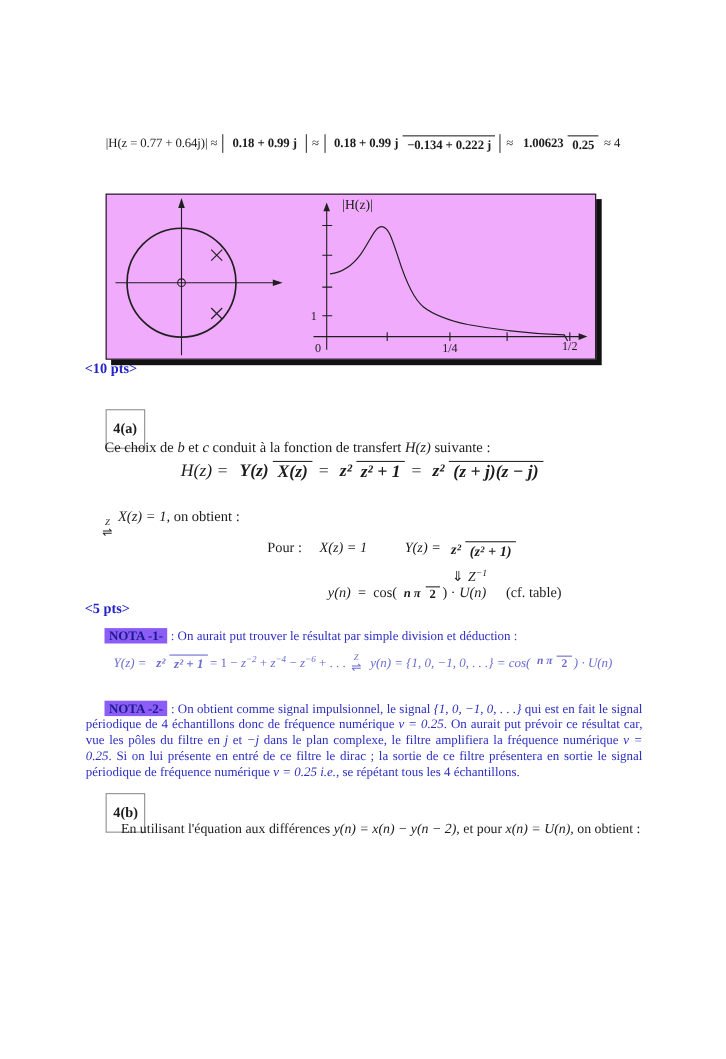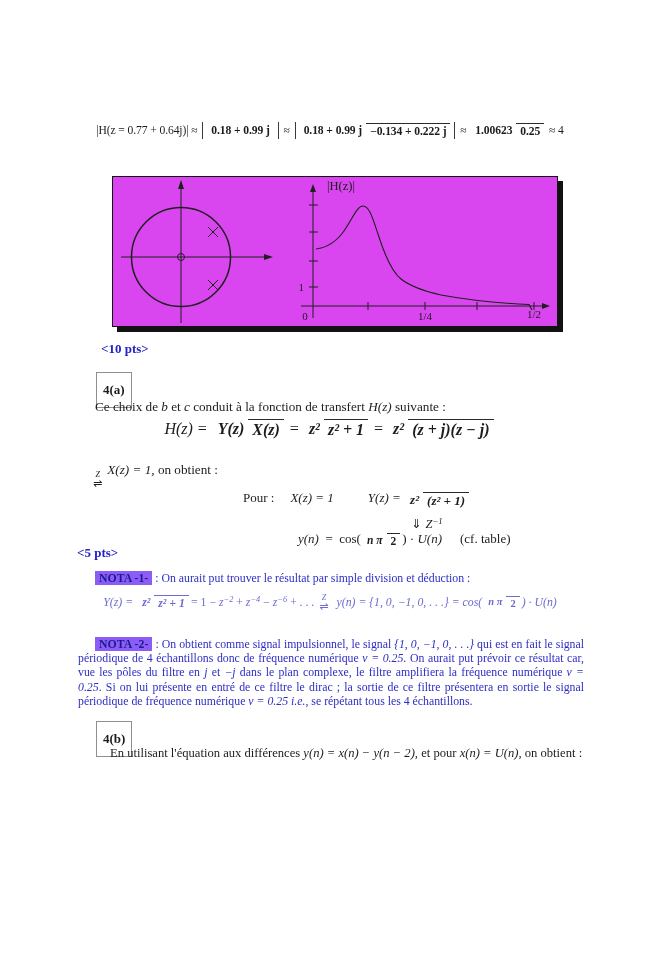--- a/index.html
+++ b/index.html
@@ -18,22 +18,22 @@
   .frac .fd{border-top:1px solid #2a2a2a;padding:1px 4px 0;}
   .vb{width:1px;background:#3a3a3a;align-self:stretch;margin:1px 2px;}
   .ztr{display:inline-flex;flex-direction:column;align-items:center;line-height:0.85;margin:0 5px;vertical-align:-3px;}
   .zt{font-size:8px;font-style:italic;}
   .za{font-family:"DejaVu Sans",sans-serif;font-size:11px;}
   
   .r-i{font-style:italic;}
   .r-sup{font-size:0.7em;vertical-align:0.5em;font-style:italic;}
   .r-sym{font-family:"DejaVu Sans",sans-serif;}
   
-  .figure-frame{left:112px;top:176px;width:444px;height:149px;border:1.5px solid #121212;
-                box-shadow:5px 5px 0 0 #121212;background:#d946ef;}
+  .figure-frame{left:96px;top:176px;width:444px;height:149px;border:1.5px solid #121212;
+                box-shadow:5px 5px 0 0 #121212;background:#f0abfc;}
   .figure-frame svg{display:block;}
   svg line, svg path, svg circle{stroke:#1f1f1f;fill:none;}
   svg polygon{fill:#1f1f1f;stroke:none;}
   svg text{font-family:"Liberation Serif","DejaVu Serif",serif;fill:#1a1a1a;stroke:none;}
   .t12{font-size:12.5px;}
   .t11{font-size:11px;}
   .uc{stroke-width:1.5;}
   .curve{stroke-width:1.1;}
   
   .pts{color:#2323c8;font-weight:bold;font-size:13px;}
@@ -100,21 +100,21 @@
         <line x1="421" y1="125" x2="421" y2="133"></line>
         <text x="191" y="114" text-anchor="end" class="t11">1</text>
         <text x="192" y="143" text-anchor="middle" class="t11">0</text>
         <text x="312" y="143" text-anchor="middle" class="t11">1/4</text>
         <text x="421" y="141" text-anchor="middle" class="t11">1/2</text>
         <path class="curve" d="M 203,72 C 211,71 221,68 231,54 C 240,41 244,29 250,29 C 256,29 259,39 265,57 C 271,76 279,95 288,102 C 297,109 310,114 328,118 C 358,123.5 393,126.5 416,127.5 L 419,133"></path>
       </g>
     </svg>
   </div>
 
-  <div class="abs pts" style="left:77px;top:341px;margin-left:24px;">&lt;10 pts&gt;</div>
+  <div class="abs pts" style="left:77px;top:327px;">&lt;10 pts&gt;</div>
 
   <div class="abs secbox" style="left:96px;top:372px;">4(a)</div>
 
   <div class="abs body-text nowrap" style="left:95px;top:399px;"><span>Ce choix de </span><span class="r-i">b</span><span> et </span><span class="r-i">c</span><span> conduit à la fonction de transfert </span><span class="r-i">H(z)</span><span> suivante :</span></div>
 
   <div class="abs eqrow" style="top:417px;left:0;right:0;font-size:16px;">
     <span class="pre i">H(z) = </span>
     <span class="frac">
       <span class="fn i">Y(z)</span>
       <span class="fd i">X(z)</span>

